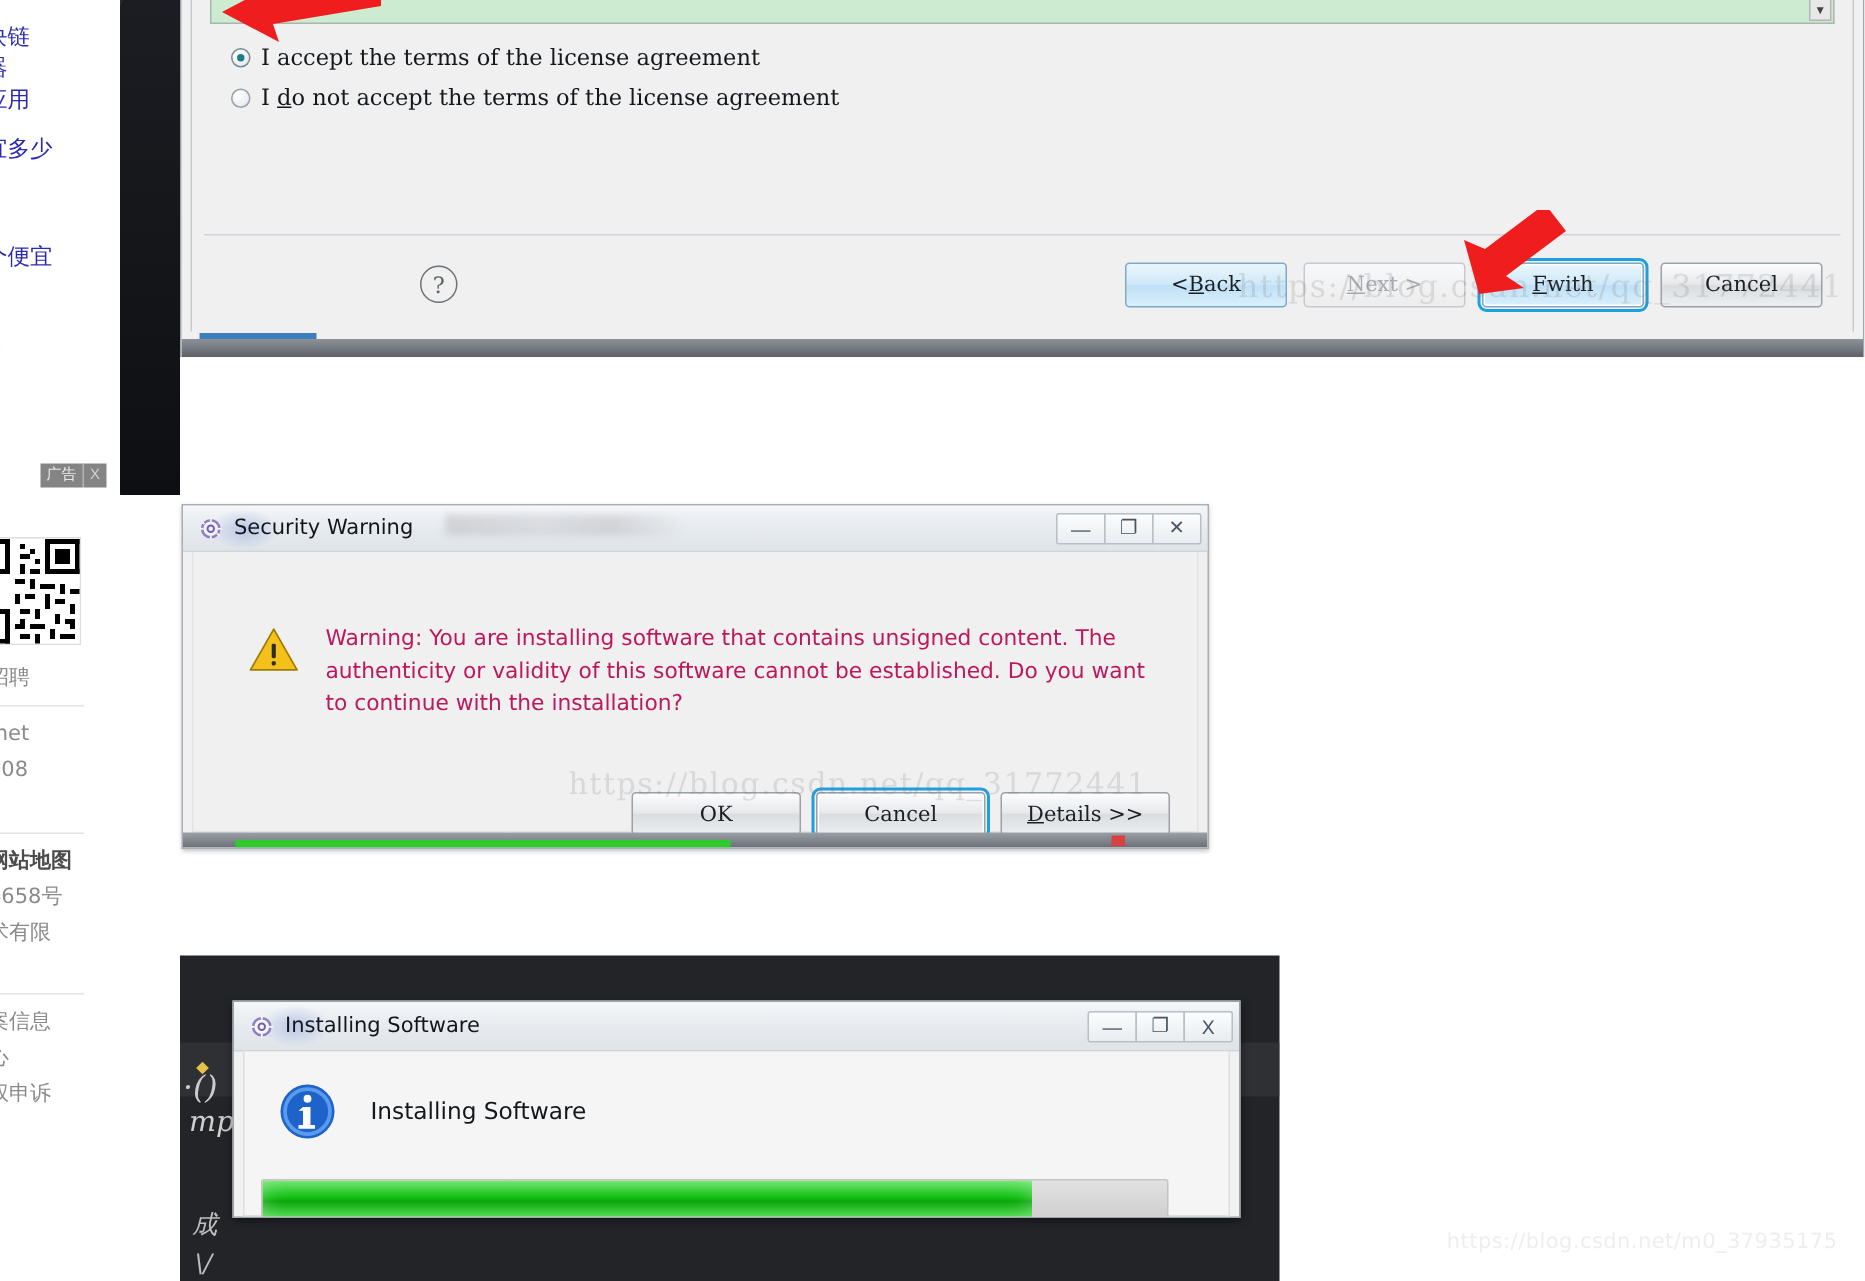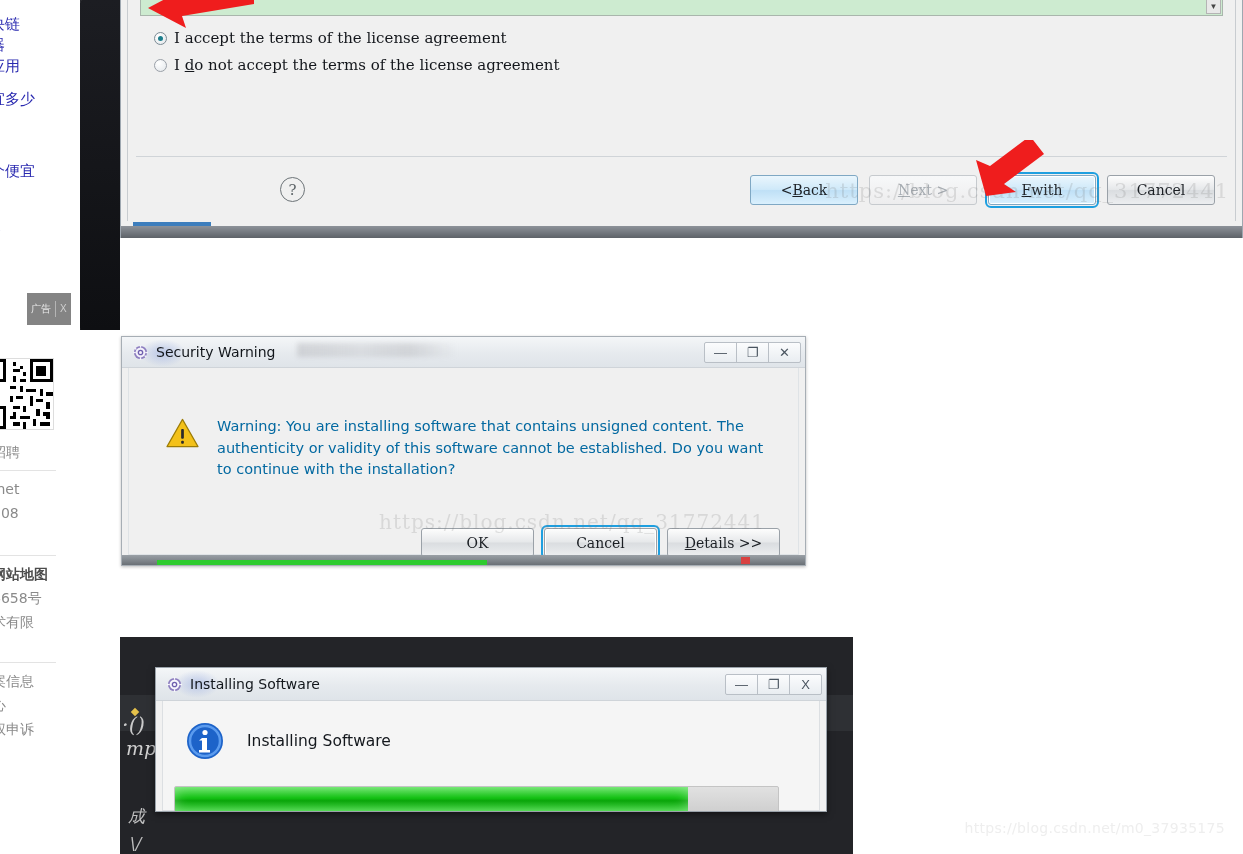--- a/index.html
+++ b/index.html
@@ -22,21 +22,21 @@
   }
   .ad-line {
     color: #2a2ab0; font-size: 15px; line-height: 21px;
     white-space: nowrap; padding-left: 0; margin-left: -10px;
     font-family: "DejaVu Sans", sans-serif;
   }
   .ad-line.small { font-size: 11px; color:#3a3ac0; line-height: 17px; }
   .ad-line.spacer { height: 12px; }
   .ad-tag {
     position: absolute; left: 27px; bottom: 8px;
-    height: 32px; display: flex; align-items: center;
+    height: 16px; display: flex; align-items: center;
     background: rgba(110,110,110,.85); color: #e8e8e8;
     font-size: 10px; line-height: 16px;
   }
   .ad-tag .t { padding: 0 4px; }
   .ad-tag .x { padding: 0 4px; border-left: 1px solid rgba(255,255,255,.4); color:#d0d0d0; }
 
   .qr {
     position: absolute; left: -18px; top: 358px;
     width: 72px; height: 72px; background: #fff; border: 1px solid #ddd;
   }
@@ -184,21 +184,21 @@
     color: #4a5560; font-size: 13px; margin-left: -1px;
   }
   .tbtn:first-child { border-radius: 2px 0 0 2px; }
   .tbtn:last-child  { border-radius: 0 2px 2px 0; }
 
   .dlg-body { position: absolute; left: 6px; right: 6px; top: 31px; bottom: 10px;
               background: #f0f0f0; border: 1px solid #dfe3e6; border-top:none; }
   .warn-row { position: absolute; left: 37px; top: 48px; right: 30px; display: flex; gap: 18px; }
   .warn-ico { width: 33px; height: 30px; flex: none; margin-top: 2px; }
   .warn-txt {
-    font-size: 14.5px; line-height: 21.5px; color: #0369a1;
+    font-size: 14.5px; line-height: 21.5px; color: #be185d;
     font-family: "DejaVu Sans","Liberation Sans",sans-serif;
   }
   .sec-btns { position: absolute; left: 292px; top: 160px; display: flex; gap: 10px; }
   .sec-btns .btn { min-width: 113px; height: 29px; font-size:14px; }
   .shot2 .wm { left: 250px; bottom: 20px; font-size: 20px; }
   .shot2-bottom {
     position: absolute; left: 0; right: 0; bottom: 0; height: 10px;
     background: linear-gradient(#9aa0a6, #6a7076);
   }
   .shot2-green { position:absolute; left:35px; bottom:0px; width:330px; height:5px; background:#2ecb2e; }

